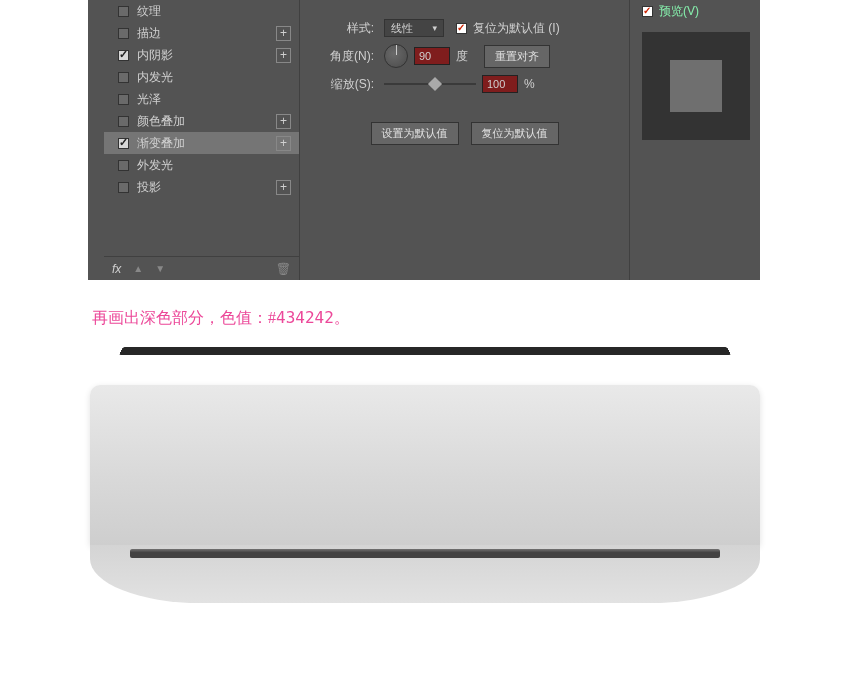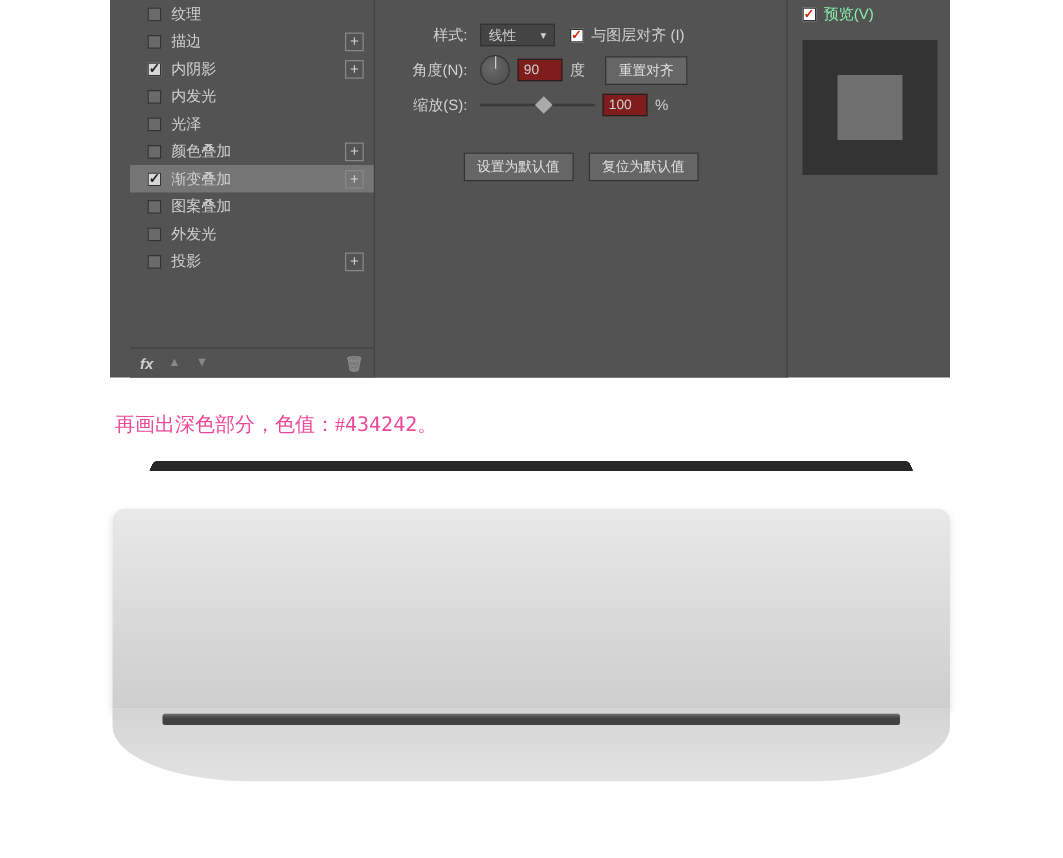--- a/index.html
+++ b/index.html
@@ -8,21 +8,21 @@
     .ps-dialog { background: #535353; display: flex; margin-left: 88px; width: 672px; position: relative; }
 
     .styles-panel { width: 195px; background: #535353; margin-left: 16px; }
     .style-row { display: flex; align-items: center; height: 22px; padding: 0 8px 0 14px; color: #d0d0d0; font-size: 12px; position: relative; }
     .style-row.selected { background: #757575; }
     .chk { width: 11px; height: 11px; border: 1px solid #333; background: #d7d7d7; margin-right: 8px; position: relative; flex-shrink: 0; }
     .chk.checked::after { content: "✓"; position: absolute; top: -3px; left: 0; font-size: 11px; color: #222; font-weight: bold; }
     .chk.empty { background: #6a6a6a; }
     .plus-btn { width: 15px; height: 15px; border: 1px solid #888; color: #d0d0d0; font-size: 12px; line-height: 12px; text-align: center; margin-left: auto; cursor: pointer; }
 
-    .styles-footer { height: 24px; background: #535353; display: flex; align-items: center; padding: 0 8px; gap: 12px; border-top: 1px solid #404040; margin-top: 58px; font-weight: bold; }
+    .styles-footer { height: 24px; background: #535353; display: flex; align-items: center; padding: 0 8px; gap: 12px; border-top: 1px solid #404040; margin-top: 58px; }
     .fx-label { color: #d0d0d0; font-style: italic; font-size: 12px; }
     .arrow-icon { color: #888; font-size: 10px; }
     .trash-icon { margin-left: auto; color: #888; font-size: 12px; cursor: pointer; }
 
     .settings-panel { flex: 1; background: #535353; padding: 14px 16px; border-left: 1px solid #404040; border-right: 1px solid #404040; width: 318px; }
     .setting-row { display: flex; align-items: center; height: 28px; color: #d0d0d0; font-size: 12px; gap: 6px; }
     .setting-label { text-align: right; min-width: 58px; margin-right: 4px; }
     .dropdown { background: #444; border: 1px solid #333; color: #d0d0d0; height: 18px; padding: 0 6px; font-size: 11px; display: flex; align-items: center; gap: 8px; min-width: 60px; font-family: Liberation Serif, serif; }
     .dropdown::after { content: "▾"; font-size: 9px; margin-left: auto; }
     .knob { width: 24px; height: 24px; border-radius: 50%; border: 1px solid #333; background: radial-gradient(circle at 40% 40%, #6a6a6a, #4a4a4a); position: relative; }
@@ -84,24 +84,20 @@
       <span>颜色叠加</span>
       <span class="plus-btn">+</span>
     </div>
     <div class="style-row selected">
       <span class="chk checked"></span>
       <span>渐变叠加</span>
       <span class="plus-btn">+</span>
     </div>
     <div class="style-row">
       <span class="chk empty"></span>
-      <span>图案叠加</span>
-    </div>
-    <div class="style-row">
-      <span class="chk empty"></span>
       <span>外发光</span>
     </div>
     <div class="style-row">
       <span class="chk empty"></span>
       <span>投影</span>
       <span class="plus-btn">+</span>
     </div>
 
     <div class="styles-footer">
       <span class="fx-label">fx</span>
@@ -111,21 +107,21 @@
     </div>
   </div>
 
   <div class="settings-panel">
     <div class="setting-row">
       <span class="setting-label">样式:</span>
       <span class="dropdown">
         <span>线性</span>
       </span>
       <span class="preview-chk checked" style="margin-left:6px"></span>
-      <span>与图层对齐 (I)</span>
+      <span>复位为默认值 (I)</span>
     </div>
 
     <div class="setting-row">
       <span class="setting-label">角度(N):</span>
       <span class="knob"></span>
       <input class="num-input" value="90" style="">
       <span>度</span>
       <button class="btn" style="margin-left:10px">重置对齐</button>
     </div>
 

